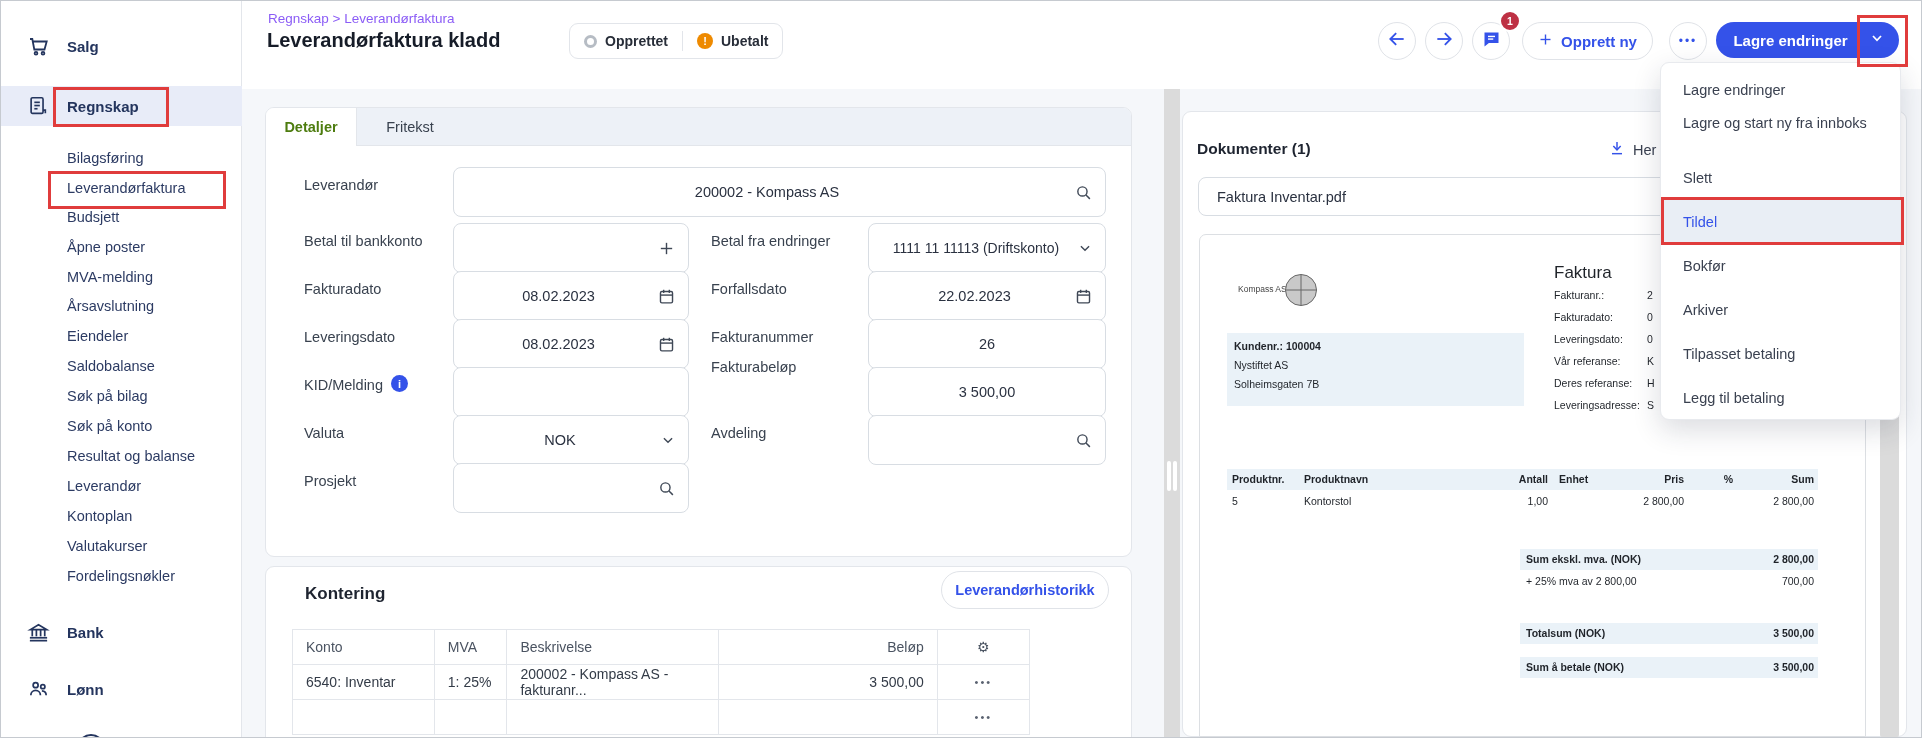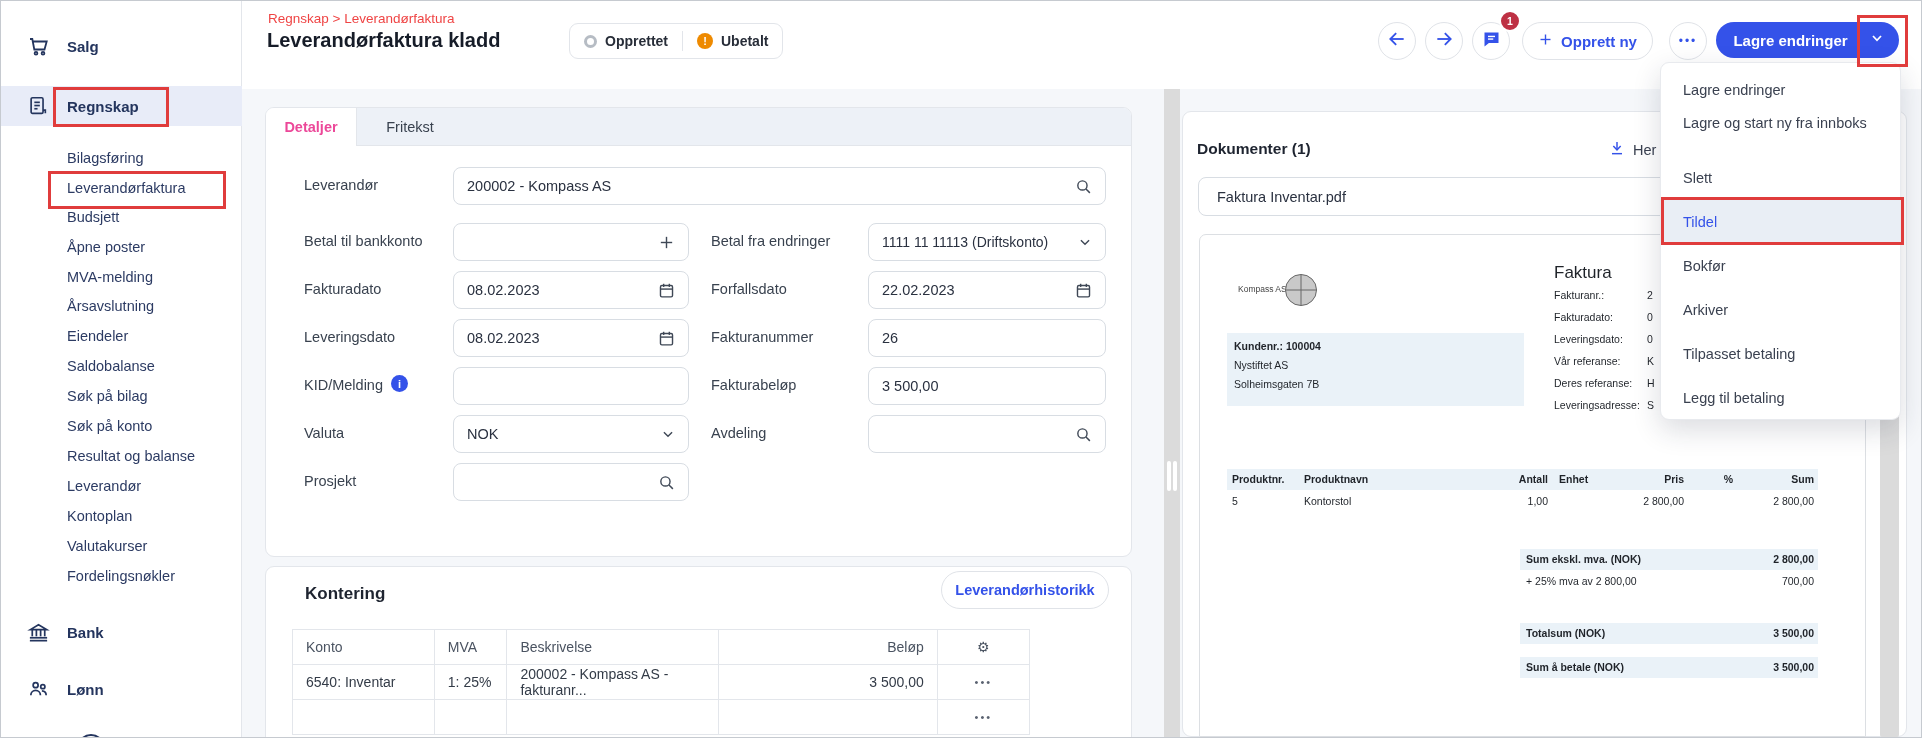--- a/index.html
+++ b/index.html
@@ -6,21 +6,21 @@
   #page{position:relative;width:1920px;height:736px;border:1px solid #C6CAD0;background:#fff;
         font-family:"Liberation Sans",sans-serif;overflow:hidden;}
   .abs{position:absolute;}
   
   #sidebar{position:absolute;left:0;top:0;width:241px;height:736px;background:#fff;border-right:1px solid #E3E6EB;box-sizing:border-box;}
   .side-item{position:absolute;left:0;width:241px;height:40px;display:flex;align-items:center;cursor:pointer;}
   .side-item .sicon{position:absolute;left:26px;display:flex;}
   .side-item .stxt{position:absolute;left:66px;font-size:15px;font-weight:600;color:#24355E;text-align:right;}
   .sub-item{position:absolute;left:66px;width:170px;height:30px;line-height:30px;font-size:14.5px;color:#2C3B63;cursor:pointer;white-space:nowrap;}
   
-  .crumb{position:absolute;left:267px;top:10px;font-size:13.5px;color:#ef4444;text-align:center;}
+  .crumb{position:absolute;left:267px;top:10px;font-size:13.5px;color:#8b5cf6;text-align:center;}
   .title{position:absolute;left:266px;top:28px;font-size:20px;font-weight:bold;color:#161C28;}
   .badges{position:absolute;left:568px;top:22px;height:34px;border:1px solid #E2E5EA;border-radius:9px;background:#fff;display:flex;align-items:center;padding:0 14px;}
   .badge-lbl{font-size:14px;font-weight:600;color:#272D38;margin-left:8px;white-space:nowrap;text-align:right;}
   .dot-ring{width:13px;height:13px;border:3.5px solid #B6BCC4;border-radius:50%;box-sizing:border-box;}
   .dot-warn{width:16px;height:16px;border-radius:50%;background:#EE8A00;color:#fff;font-size:11px;font-weight:bold;display:flex;align-items:center;justify-content:center;}
   .badge-div{width:1px;height:20px;background:#E2E5EA;margin:0 14px;}
   .circle-btn{position:absolute;top:21px;width:38px;height:38px;border:1px solid #E0E3E8;border-radius:50%;background:#fff;display:flex;align-items:center;justify-content:center;box-sizing:border-box;cursor:pointer;}
   .chat-badge{position:absolute;left:1498px;top:9px;width:18px;height:18px;border-radius:50%;background:#BE3144;border:2px solid #fff;color:#fff;font-size:10.5px;font-weight:bold;display:flex;align-items:center;justify-content:center;z-index:5;}
   .pill-btn{position:absolute;top:21px;height:38px;border:1px solid #E0E3E8;border-radius:19px;background:#fff;display:flex;align-items:center;justify-content:center;gap:8px;font-size:15px;color:#3452E9;font-weight:600;box-sizing:border-box;cursor:pointer;}
   .save-btn{position:absolute;left:1715px;top:21px;width:183px;height:36px;background:#3452E9;border-radius:18px;display:flex;align-items:center;z-index:40;cursor:pointer;}
@@ -28,24 +28,24 @@
   .save-caret{width:44px;display:flex;align-items:center;justify-content:center;}
   
   #menu{position:absolute;left:1659px;top:61px;width:239px;height:356px;background:#fff;border:1px solid #E8EAEE;border-radius:9px;box-shadow:0 10px 28px rgba(30,40,60,.16);z-index:50;}
   .menu-item{position:absolute;left:0;width:239px;height:44px;display:flex;align-items:center;padding-left:22px;box-sizing:border-box;font-size:14.5px;color:#3A4150;cursor:pointer;}
   .menu-item.sel{background:#E9EEF5;color:#3452E9;}
   
   #content-bg{position:absolute;left:241px;top:88px;width:1679px;height:648px;background:#F5F7FA;}
   .card{position:absolute;background:#fff;border:1px solid #E3E6EB;border-radius:9px;box-sizing:border-box;}
   .tabbar{position:absolute;left:0;top:0;width:865px;height:38px;background:#EDF1F7;border-bottom:1px solid #E3E6EB;border-radius:8px 8px 0 0;box-sizing:border-box;}
   .tab{position:absolute;top:0;height:38px;display:flex;align-items:center;justify-content:center;font-size:14.5px;cursor:pointer;}
-  .tab.on{left:0;width:91px;background:#fff;border-right:1px solid #E3E6EB;border-radius:8px 0 0 0;font-weight:600;color:#ec4899;box-sizing:border-box;}
+  .tab.on{left:0;width:91px;background:#fff;border-right:1px solid #E3E6EB;border-radius:8px 0 0 0;font-weight:600;color:#4d7c0f;box-sizing:border-box;}
   .tab.off{left:91px;width:106px;color:#39424F;}
   .flabel{position:absolute;font-size:14.5px;color:#39424F;white-space:nowrap;}
-  .input{position:absolute;height:38px;background:#fff;border:1px solid #D8DDE3;border-radius:8px;display:flex;align-items:center;padding:0 13px;box-sizing:border-box;font-size:14.5px;color:#2A3140;cursor:text;}
+  .input{position:absolute;height:50px;background:#fff;border:1px solid #D8DDE3;border-radius:8px;display:flex;align-items:center;padding:0 13px;box-sizing:border-box;font-size:14.5px;color:#2A3140;cursor:text;text-align:center;}
   .input .val{flex:1;white-space:nowrap;overflow:hidden;}
   .input .ricon{flex:none;margin-left:8px;display:flex;align-items:center;}
   .info-i{position:absolute;width:17px;height:17px;border-radius:50%;background:#3452E9;color:#fff;font-size:11px;font-weight:bold;display:flex;align-items:center;justify-content:center;cursor:pointer;}
   
   .ktitle{position:absolute;left:39px;top:17px;font-size:17px;font-weight:bold;color:#1E2430;}
   .hist-btn{position:absolute;left:675px;top:4px;width:168px;height:38px;border:1px solid #E0E3E8;border-radius:19px;display:flex;align-items:center;justify-content:center;font-size:14.5px;font-weight:600;color:#3452E9;cursor:pointer;box-sizing:border-box;}
   .ktable{position:absolute;left:26px;top:62px;width:738px;border-collapse:collapse;font-size:14px;color:#333B47;}
   .ktable td,.ktable th{border:1px solid #E3E6EB;height:35px;padding:0 13px;text-align:left;font-weight:normal;box-sizing:border-box;}
   .ktable th{color:#4A5361;}
   .tr-num{text-align:right !important;}
@@ -292,21 +292,21 @@
   <div class="flabel" style="left:710px;top:328px;">Fakturanummer</div>
   <div class="input" style="left:867px;top:318px;width:238px;">
     <span class="val">26</span>
   </div>
 
   <div class="flabel" style="left:303px;top:376px;">KID/Melding</div>
   <div class="info-i" style="left:390px;top:374px;">i</div>
   <div class="input" style="left:452px;top:366px;width:236px;">
     <span class="val"></span>
   </div>
-  <div class="flabel" style="left:710px;top:376px;">Fakturabeløp</div>
+  <div class="flabel" style="left:710px;top:358px;">Fakturabeløp</div>
   <div class="input" style="left:867px;top:366px;width:238px;">
     <span class="val">3 500,00</span>
   </div>
 
   <div class="flabel" style="left:303px;top:424px;">Valuta</div>
   <div class="input" style="left:452px;top:414px;width:236px;">
     <span class="val">NOK</span>
     <span class="ricon">
         <svg width="14" height="14" viewBox="0 0 24 24" fill="none" stroke="#3F4856" stroke-width="2.4">
           <polyline points="5,9 12,16 19,9"></polyline>

